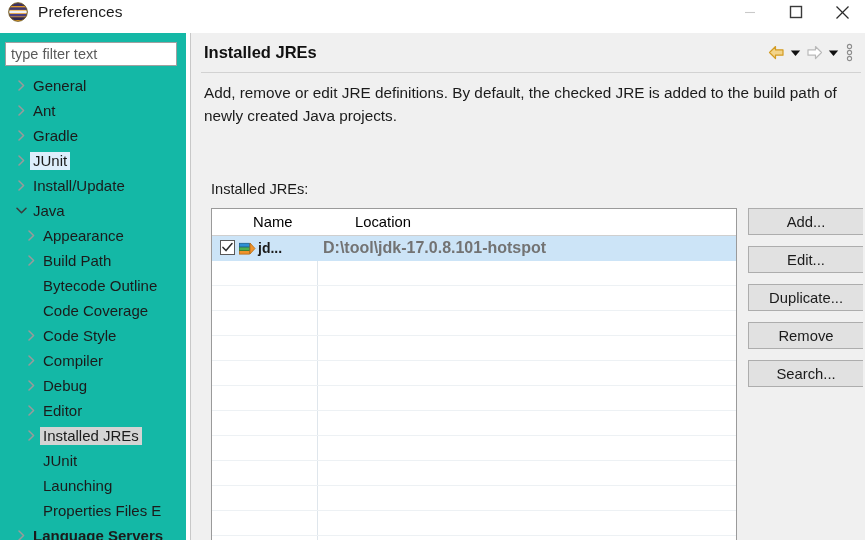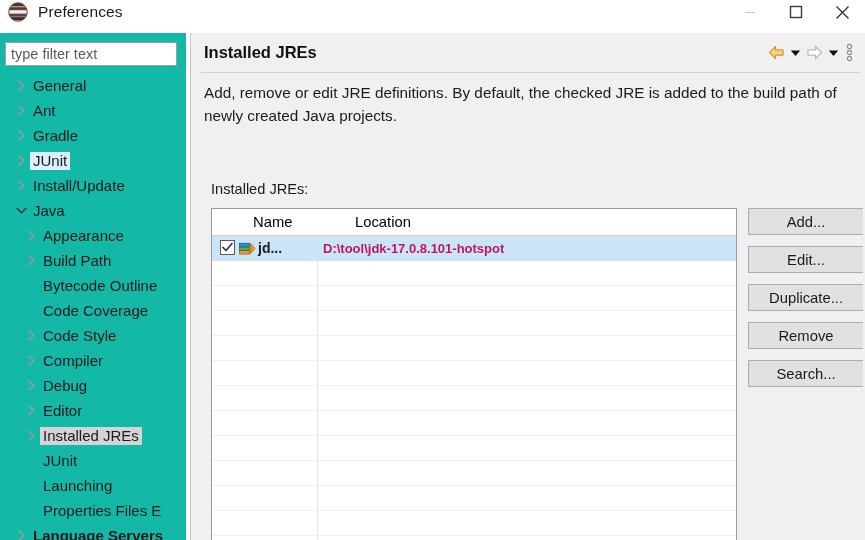--- a/index.html
+++ b/index.html
@@ -238,22 +238,22 @@
   }
   .cell-name {
     position: absolute;
     left: 46px;
     font-size: 14px;
     color: #1b1b1b;
   }
   .cell-loc {
     position: absolute;
     left: 111px;
-    font-size: 13px;
-    color: #be185d;
+    font-size: 16px;
+    color: #737373;
   }
   .trow.sel .cell-name, .trow.sel .cell-loc { font-weight: bold; }
 
   
   .btncol {
     position: absolute;
     left: 557px; top: 175px;
     width: 115px;
   }
   .pbtn {

